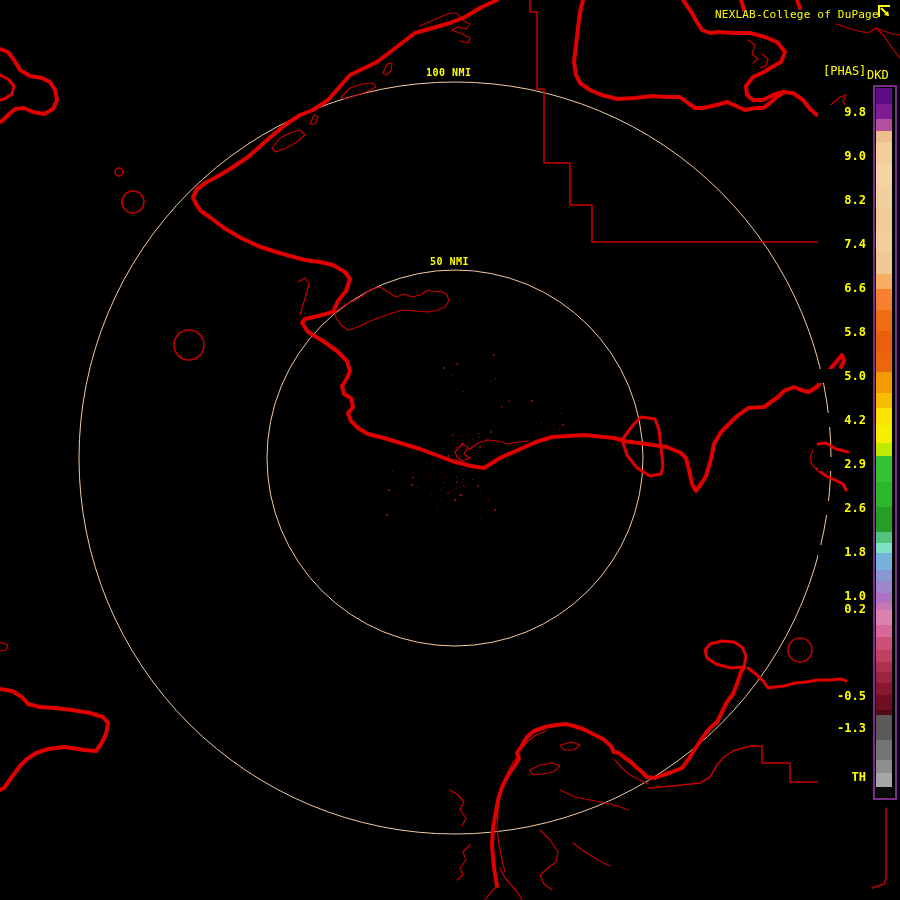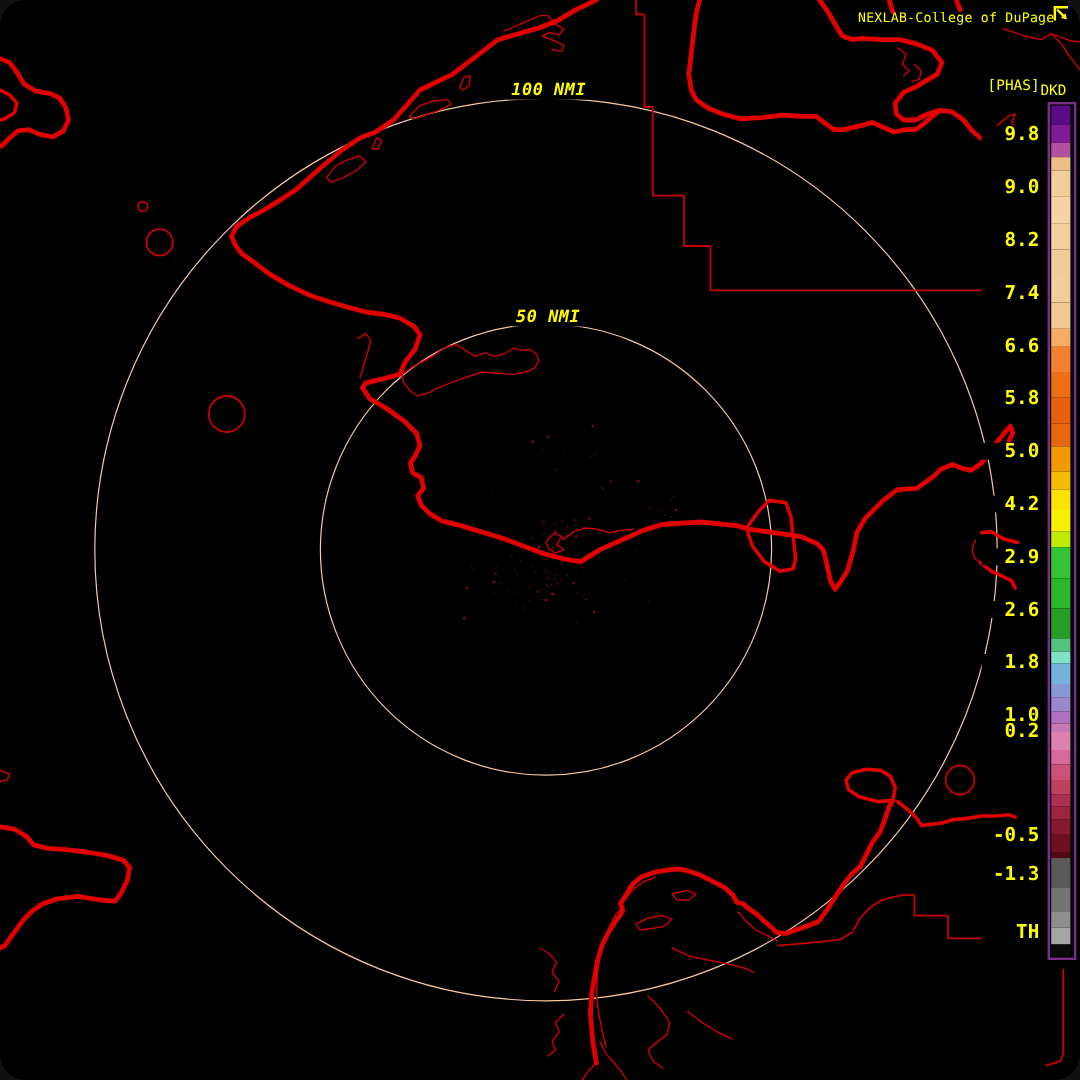--- a/index.html
+++ b/index.html
@@ -1,37 +1,37 @@
 <!DOCTYPE html>
 <html style="--bg: #000000; --red-thick: #E00000; --red-thin: #C80000; --ring: #F5C9A1; --yellow: #FFFF00; --peach: #F0C89C; --cb-border: #7B2D8B;"><head>
 <meta charset="utf-8">
 <style>
   :root{
     --bg:#000000; --red-thick:#E00000; --red-thin:#C80000;
     --ring:#F5C9A1; --yellow:#FFFF00; --peach:#F0C89C; --cb-border:#7B2D8B;
   }
   html,body{margin:0;padding:0;background:#111;}
   #viewport{position:relative;width:900px;height:900px;background:var(--bg);overflow:hidden;
-    font-family:"DejaVu Sans Mono","Liberation Mono",monospace;border-radius:21px;}
+    font-family:"DejaVu Sans Mono","Liberation Mono",monospace;}
   #map-svg{position:absolute;left:0;top:0;}
   .ln-thick{fill:none;stroke:var(--red-thick);stroke-width:4;stroke-linecap:round;stroke-linejoin:round;}
   .ln-med{fill:none;stroke:var(--red-thick);stroke-width:3;stroke-linecap:round;stroke-linejoin:round;}
   .ln-thin{fill:none;stroke:var(--red-thin);stroke-width:1.5;stroke-linecap:round;stroke-linejoin:round;}
   .ln-fine{fill:none;stroke:var(--red-thin);stroke-width:1.2;stroke-linecap:round;stroke-linejoin:round;}
   .ring{fill:none;stroke:var(--ring);stroke-width:1;}
   .lbl{position:absolute;color:var(--yellow);white-space:pre;}
   .hdr{font-size:11px;letter-spacing:0.2px;}
   .prod{font-size:12px;}
-  .ringlbl{font-size:14px;font-weight:bold;font-style:italic;background:var(--bg);padding:0 3px;letter-spacing:0.5px;}
+  .ringlbl{font-size:10px;font-weight:bold;background:var(--bg);padding:0 3px;letter-spacing:0.5px;}
   #caption{position:absolute;left:150px;top:879px;color:var(--peach);font-size:13px;letter-spacing:2.2px;white-space:pre;}
   #colorbar{position:absolute;left:873px;top:85px;width:18px;border:2px solid var(--cb-border);
     background:#000;padding:1px;}
   #cb-seg div{width:16px;}
   .cb-lab{position:absolute;width:48px;left:818px;text-align:right;color:var(--yellow);
-    font-size:16px;font-weight:bold;background:var(--bg);height:14px;line-height:14px;}
+    font-size:12px;font-weight:bold;background:var(--bg);height:14px;line-height:14px;}
   #logo-icon{position:absolute;left:877px;top:4px;}
 </style>
 </head>
 <body>
 
 <div id="viewport">
 
   <svg id="map-svg" width="900" height="900" viewBox="0 0 900 900">
 
     <g id="echo-group">

